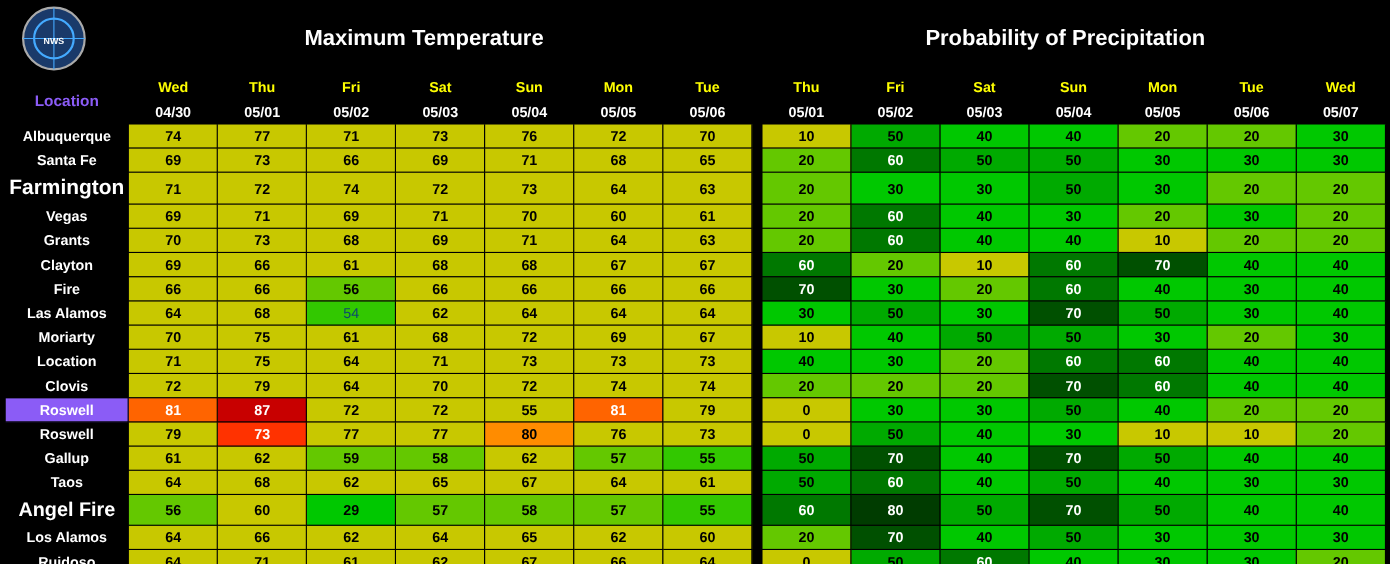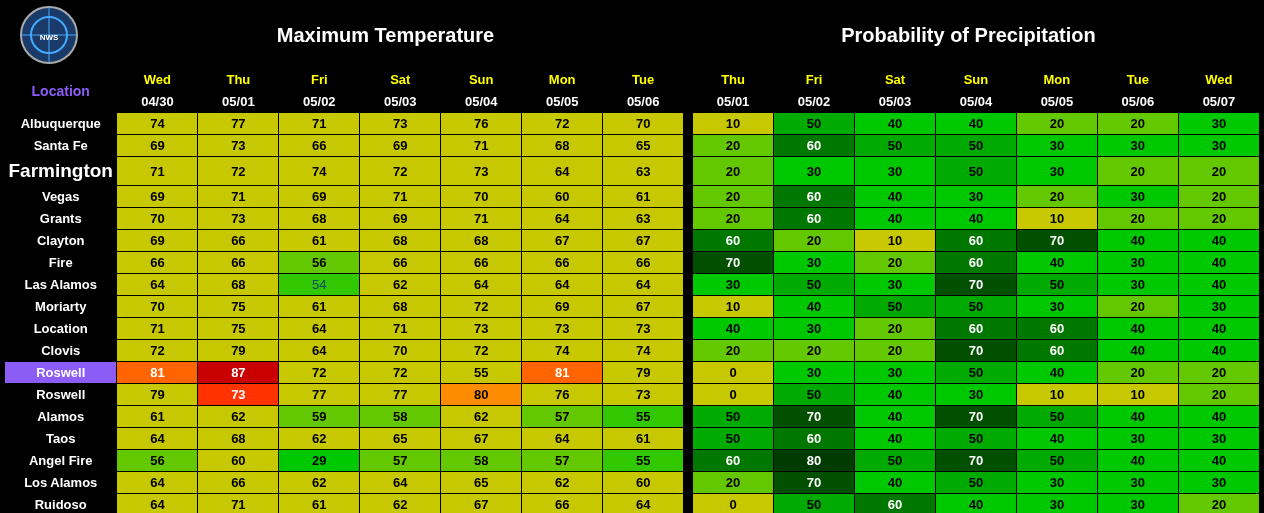--- a/index.html
+++ b/index.html
@@ -315,21 +315,21 @@
           <td style="background: rgb(0, 0, 0); border: none; width: 8px; padding: 0px;"></td>
           <td style="background: rgb(200, 200, 0); color: rgb(0, 0, 0); font-weight: bold;">0</td>
           <td style="background: rgb(0, 170, 0); color: rgb(0, 0, 0); font-weight: bold;">50</td>
           <td style="background: rgb(0, 200, 0); color: rgb(0, 0, 0); font-weight: bold;">40</td>
           <td style="background: rgb(0, 200, 0); color: rgb(0, 0, 0); font-weight: bold;">30</td>
           <td style="background: rgb(200, 200, 0); color: rgb(0, 0, 0); font-weight: bold;">10</td>
           <td style="background: rgb(200, 200, 0); color: rgb(0, 0, 0); font-weight: bold;">10</td>
           <td style="background: rgb(100, 200, 0); color: rgb(0, 0, 0); font-weight: bold;">20</td>
         </tr>
         <tr>
-          <td style="color: rgb(255, 255, 255); background: rgb(0, 0, 0); text-align: center; font-weight: bold; font-size: 13px;">Alamos</td>
+          <td style="color: rgb(255, 255, 255); background: rgb(0, 0, 0); text-align: center; font-weight: bold; font-size: 13px;">Gallup</td>
           <td style="background: rgb(200, 200, 0); color: rgb(0, 0, 0); font-weight: bold;">61</td>
           <td style="background: rgb(200, 200, 0); color: rgb(0, 0, 0); font-weight: bold;">62</td>
           <td style="background: rgb(100, 200, 0); color: rgb(0, 0, 0); font-weight: bold;">59</td>
           <td style="background: rgb(100, 200, 0); color: rgb(0, 0, 0); font-weight: bold;">58</td>
           <td style="background: rgb(200, 200, 0); color: rgb(0, 0, 0); font-weight: bold;">62</td>
           <td style="background: rgb(100, 200, 0); color: rgb(0, 0, 0); font-weight: bold;">57</td>
           <td style="background: rgb(50, 200, 0); color: rgb(0, 0, 0); font-weight: bold;">55</td>
           <td style="background: rgb(0, 0, 0); border: none; width: 8px; padding: 0px;"></td>
           <td style="background: rgb(0, 170, 0); color: rgb(0, 0, 0); font-weight: bold;">50</td>
           <td style="background: rgb(0, 80, 0); color: rgb(255, 255, 255); font-weight: bold;">70</td>
@@ -351,21 +351,21 @@
           <td style="background: rgb(0, 0, 0); border: none; width: 8px; padding: 0px;"></td>
           <td style="background: rgb(0, 170, 0); color: rgb(0, 0, 0); font-weight: bold;">50</td>
           <td style="background: rgb(0, 120, 0); color: rgb(255, 255, 255); font-weight: bold;">60</td>
           <td style="background: rgb(0, 200, 0); color: rgb(0, 0, 0); font-weight: bold;">40</td>
           <td style="background: rgb(0, 170, 0); color: rgb(0, 0, 0); font-weight: bold;">50</td>
           <td style="background: rgb(0, 200, 0); color: rgb(0, 0, 0); font-weight: bold;">40</td>
           <td style="background: rgb(0, 200, 0); color: rgb(0, 0, 0); font-weight: bold;">30</td>
           <td style="background: rgb(0, 200, 0); color: rgb(0, 0, 0); font-weight: bold;">30</td>
         </tr>
         <tr>
-          <td style="color: rgb(255, 255, 255); background: rgb(0, 0, 0); font-weight: bold; font-size: 13px;">Angel Fire</td>
+          <td style="color: rgb(255, 255, 255); background: rgb(0, 0, 0); font-weight: bold; font-size: 18px;">Angel Fire</td>
           <td style="background: rgb(100, 200, 0); color: rgb(0, 0, 0); font-weight: bold;">56</td>
           <td style="background: rgb(200, 200, 0); color: rgb(0, 0, 0); font-weight: bold;">60</td>
           <td style="background: rgb(0, 200, 0); color: rgb(0, 0, 0); font-weight: bold;">29</td>
           <td style="background: rgb(100, 200, 0); color: rgb(0, 0, 0); font-weight: bold;">57</td>
           <td style="background: rgb(100, 200, 0); color: rgb(0, 0, 0); font-weight: bold;">58</td>
           <td style="background: rgb(100, 200, 0); color: rgb(0, 0, 0); font-weight: bold;">57</td>
           <td style="background: rgb(50, 200, 0); color: rgb(0, 0, 0); font-weight: bold;">55</td>
           <td style="background: rgb(0, 0, 0); border: none; width: 8px; padding: 0px;"></td>
           <td style="background: rgb(0, 120, 0); color: rgb(255, 255, 255); font-weight: bold;">60</td>
           <td style="background: rgb(0, 60, 0); color: rgb(255, 255, 255); font-weight: bold;">80</td>

